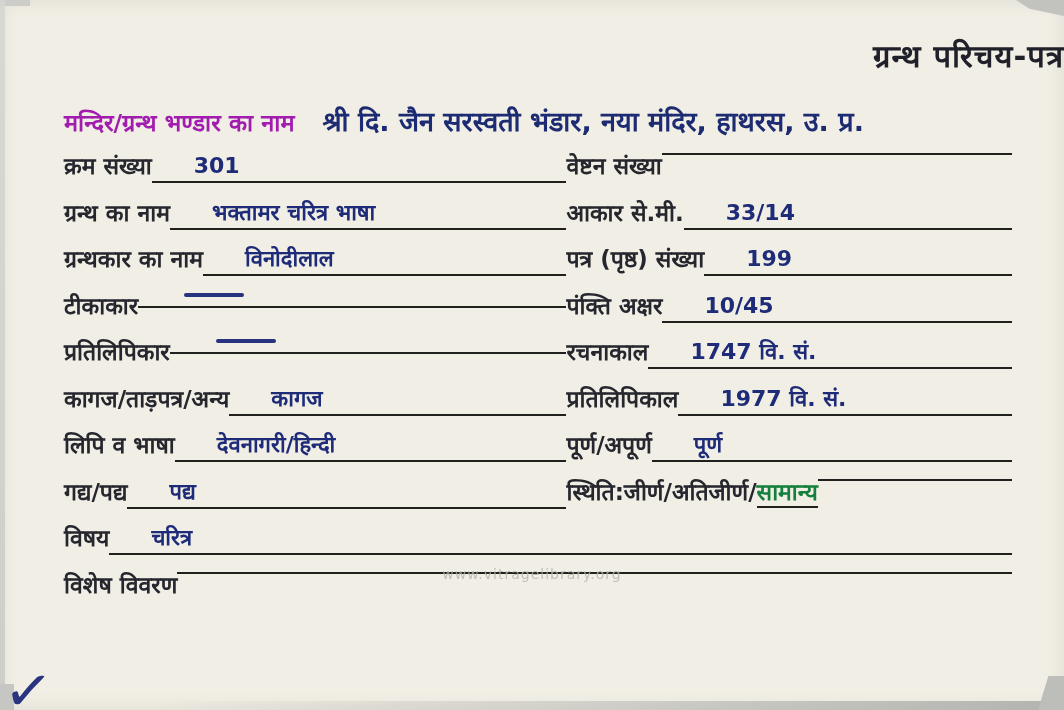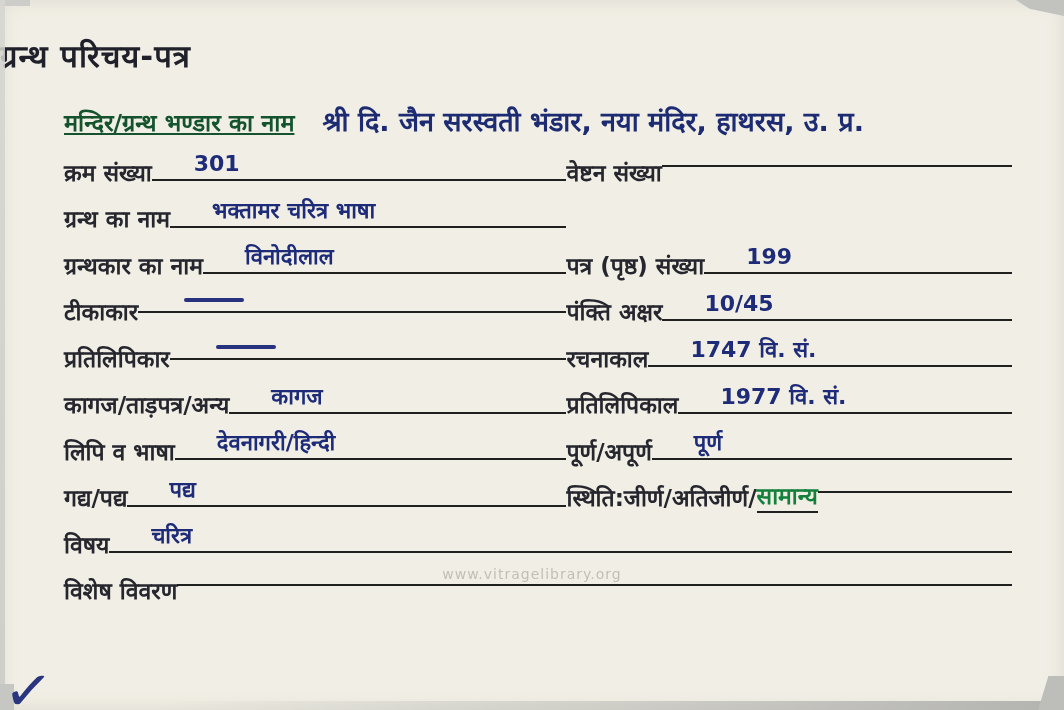--- a/index.html
+++ b/index.html
@@ -15,36 +15,36 @@
   .artifact{position:absolute;pointer-events:none;}
   .art-tl{left:0;top:0;width:30px;height:6px;background:#ccccc8;}
   .art-tr{right:0;top:0;width:48px;height:16px;background:#c2c2bf;clip-path:polygon(0 0,100% 0,100% 100%,28% 55%);}
   .art-l{left:0;top:0;width:5px;height:100%;background:linear-gradient(#d6d6d2,#cacac6);opacity:.85;}
   .art-b{left:160px;right:0;bottom:0;height:9px;background:linear-gradient(to right,rgba(170,170,166,0),#b3b3b0);}
   .art-bl{left:0;bottom:0;width:14px;height:26px;background:#c6c6c2;}
   .art-br{right:0;bottom:0;width:26px;height:34px;background:#bdbdb9;clip-path:polygon(40% 0,100% 0,100% 100%,0 100%);}
 
   .title{
     margin:34px auto 0;
-    text-align:left;
+    text-align:right;
     font-size:31px;font-weight:700;
     color:#20202a;letter-spacing:1px;
     white-space:nowrap;
   }
   .header-line{
     display:flex;align-items:baseline;
     margin:26px 20px 0 64px;
     white-space:nowrap;
   }
-  .header-label{font-weight:700;font-size:23.5px;color:#14532d;text-decoration:underline;}
+  .header-label{font-weight:700;font-size:23.5px;color:#a21caf;}
   .header-value{font-weight:700;font-size:27px;color:#1d2b72;margin-left:28px;}
 
   .form-grid{margin:14px 52px 0 64px;}
   .row{display:flex;height:46.5px;}
-  .cell{display:flex;flex:0 0 53%;min-width:0;align-items:center;}
+  .cell{display:flex;flex:0 0 53%;min-width:0;align-items:flex-start;}
   .cell.right{flex:1;}
   .row.full .cell{flex:1;}
   .label{
     font-weight:700;font-size:23px;color:#26262e;
     white-space:nowrap;line-height:1.2;padding-bottom:5px;
   }
   .fill{
     flex:1;min-width:12px;position:relative;
     border-bottom:2px solid #20201e;
     margin-bottom:20px;
@@ -109,20 +109,26 @@
           <span class="fill"></span>
         </div>
       </div>
       <div class="row">
         <div class="cell left">
           <span class="label">ग्रन्थ का नाम</span>
           <span class="fill">
             <span class="value">भक्तामर चरित्र भाषा</span>
           </span>
         </div>
+        <div class="cell right">
+          <span class="label">आकार से.मी.</span>
+          <span class="fill">
+            <span class="value">33/14</span>
+          </span>
+        </div>
       </div>
       <div class="row">
         <div class="cell left">
           <span class="label">ग्रन्थकार का नाम</span>
           <span class="fill">
             <span class="value">विनोदीलाल</span>
           </span>
         </div>
         <div class="cell right">
           <span class="label">पत्र (पृष्ठ) संख्या</span>

